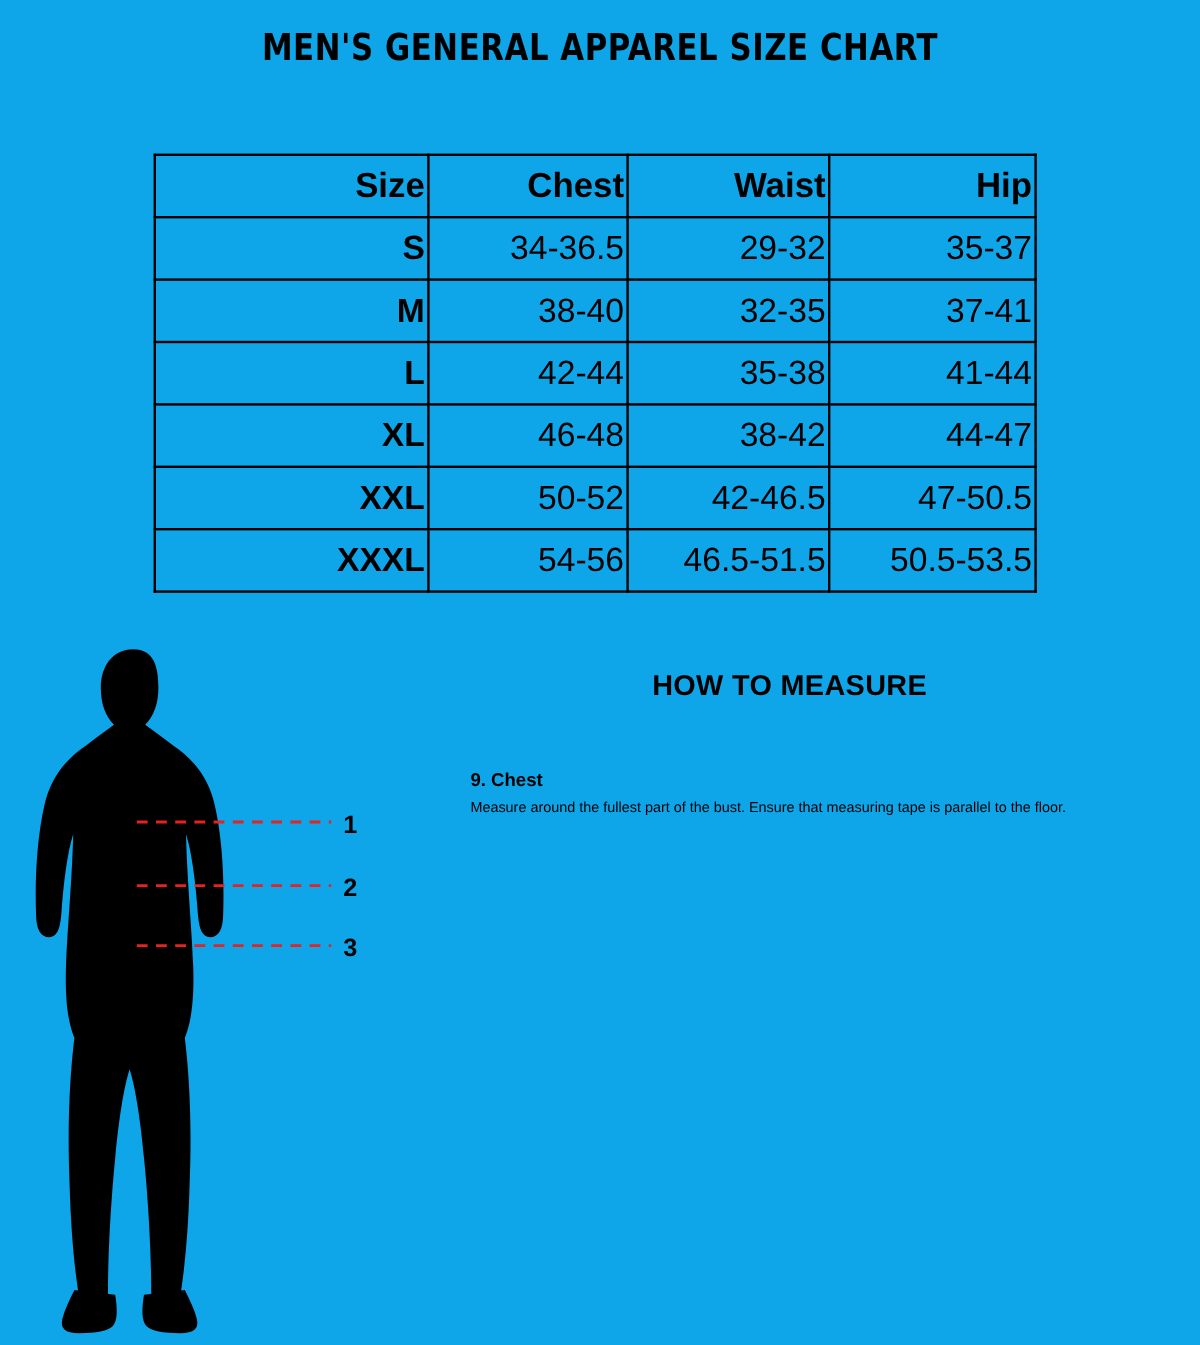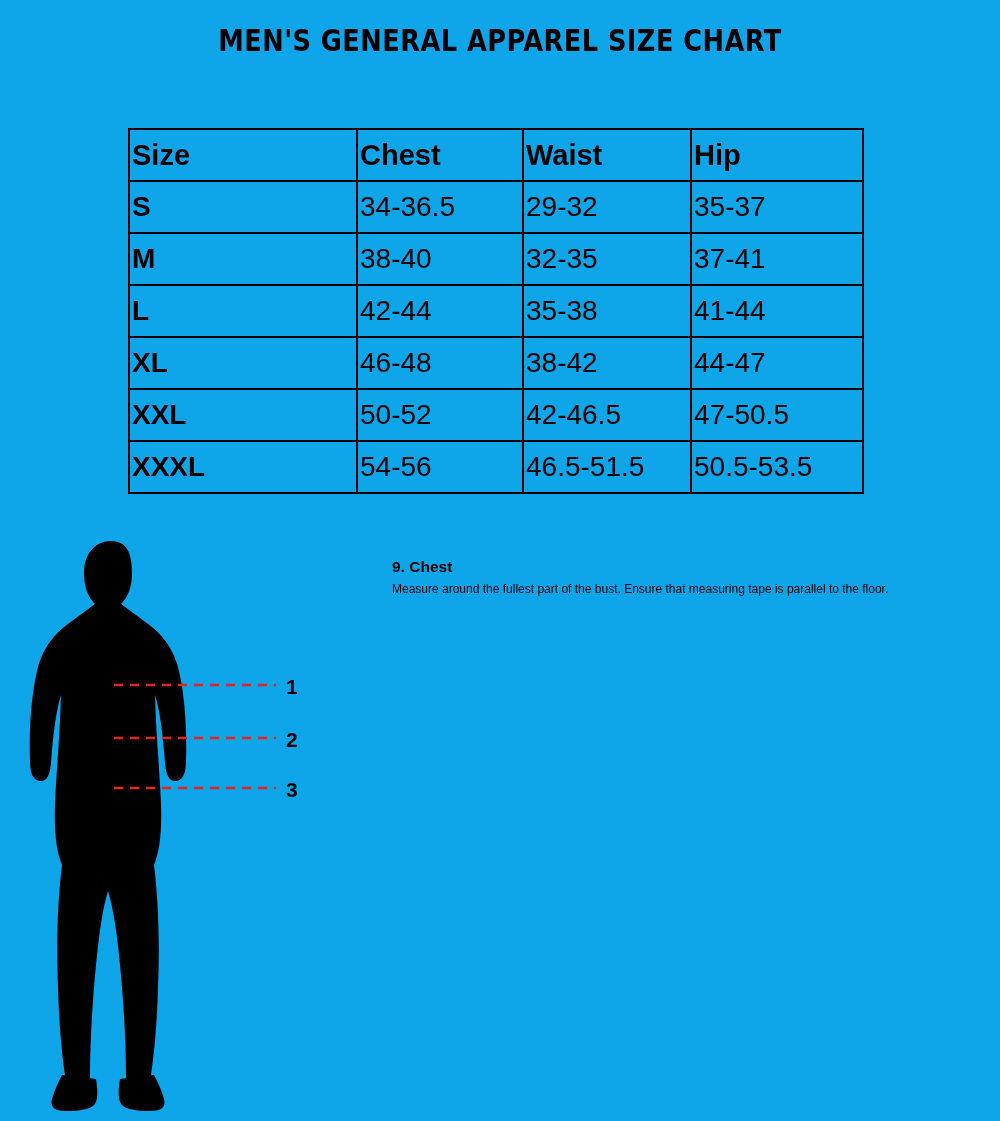--- a/index.html
+++ b/index.html
@@ -41,21 +41,21 @@
   #size-table {
     position: absolute;
     top: 128px;
     left: 128px;
     width: 734px;
     border-collapse: collapse;
     table-layout: fixed;
   }
   #size-table th, #size-table td {
     border: 2px solid #000000;
-    text-align: left;
+    text-align: right;
     font-size: 28px;
     font-family: "Liberation Sans", sans-serif;
     padding: 6px 2px;
     height: 52px;
     line-height: 1.0;
   }
   #size-table th { font-weight: bold; font-size: 29px; }
   #size-table td.size-cell { font-weight: bold; }
   #size-table col.c-size  { width: 228px; }
   #size-table col.c-chest { width: 166px; }
@@ -198,20 +198,21 @@
         <line x1="96" y1="253" x2="258" y2="253"></line>
       </g>
 
       <text x="268" y="159" font-family="Liberation Sans, sans-serif" font-size="21" font-weight="bold" fill="#000000">1</text>
       <text x="268" y="212" font-family="Liberation Sans, sans-serif" font-size="21" font-weight="bold" fill="#000000">2</text>
       <text x="268" y="262" font-family="Liberation Sans, sans-serif" font-size="21" font-weight="bold" fill="#000000">3</text>
     </svg>
   </div>
 
   <div id="howto">
+    <div id="howto-title">HOW TO MEASURE</div>
 
     <div class="measure-block">
       <p class="measure-head">9. Chest</p>
       <p class="measure-body">Measure around the fullest part of the bust. Ensure that measuring tape is parallel to the floor.</p>
     </div>
 
 
   </div>
 
 </div>

